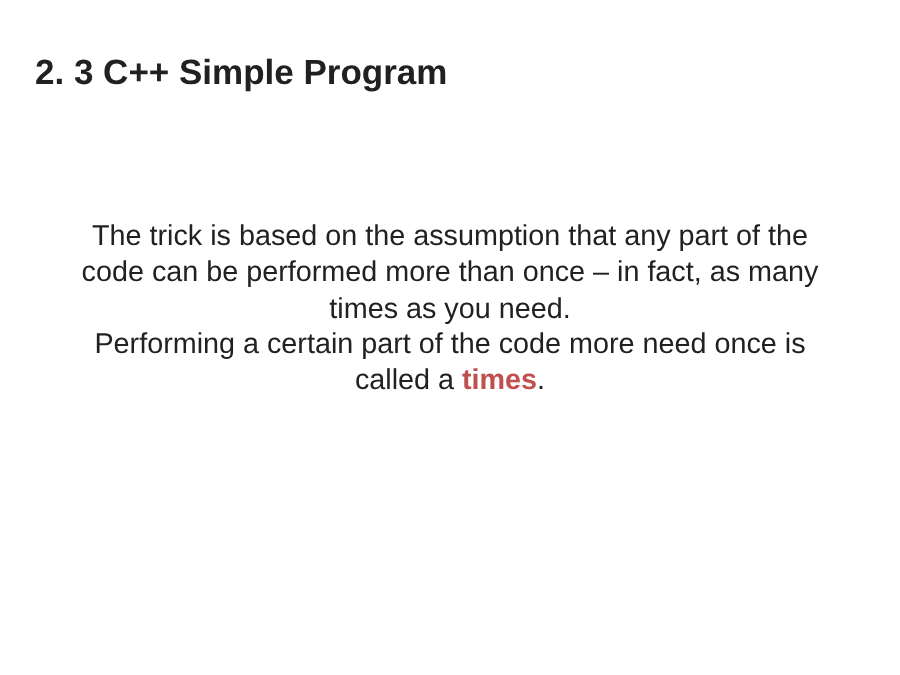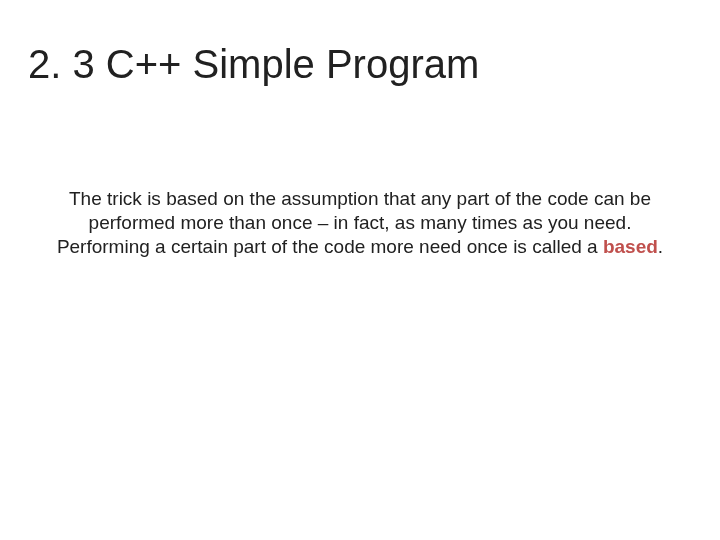--- a/index.html
+++ b/index.html
@@ -13,44 +13,44 @@
       background: #ffffff;
       font-family: Arial, Helvetica, sans-serif;
       position: relative;
     }
     .slide {
       width: 100%;
       height: 100%;
       padding: 42px 28px 0 28px;
     }
     .title {
-      font-size: 40px;
-      font-weight: 400;
+      font-size: 28px;
+      font-weight: 700;
       color: #212121;
       margin-bottom: 100px;
     }
     .body-text {
       text-align: center;
       padding: 0 26px;
     }
     .body-text p {
-      font-size: 19px;
+      font-size: 23px;
       line-height: 1.25;
       color: #212121;
       margin-bottom: 0;
     }
     .highlight {
       color: #c0504d;
       font-weight: bold;
     }
   </style>
 </head>
 <body>
 
 <div class="slide">
   <h1 class="title">2. 3 C++ Simple Program</h1>
   <div class="body-text">
     <p>The trick is based on the assumption that any part of the code can be performed more than once – in fact, as many times as you need.</p>
     <p>
-      <span>Performing a certain part of the code more need once is called a </span><span class="highlight">based</span><span>.</span>
+      <span>Performing a certain part of the code more need once is called a </span><span class="highlight">times</span><span>.</span>
     </p>
   </div>
 </div>
 
 </body></html>

